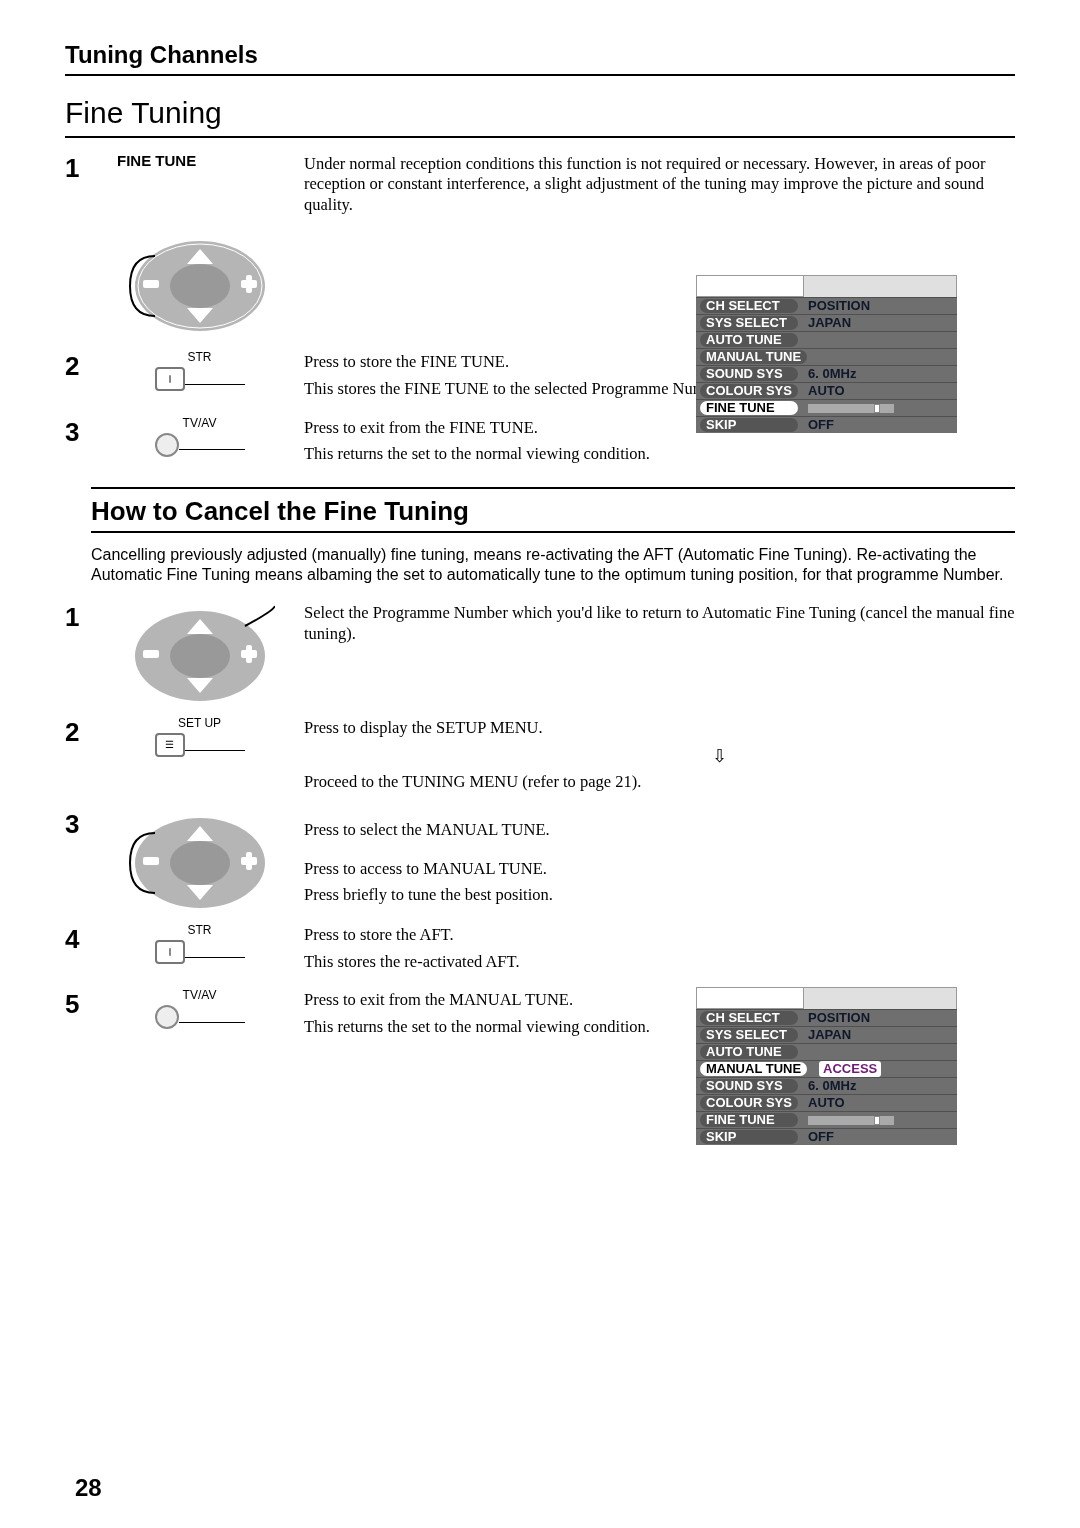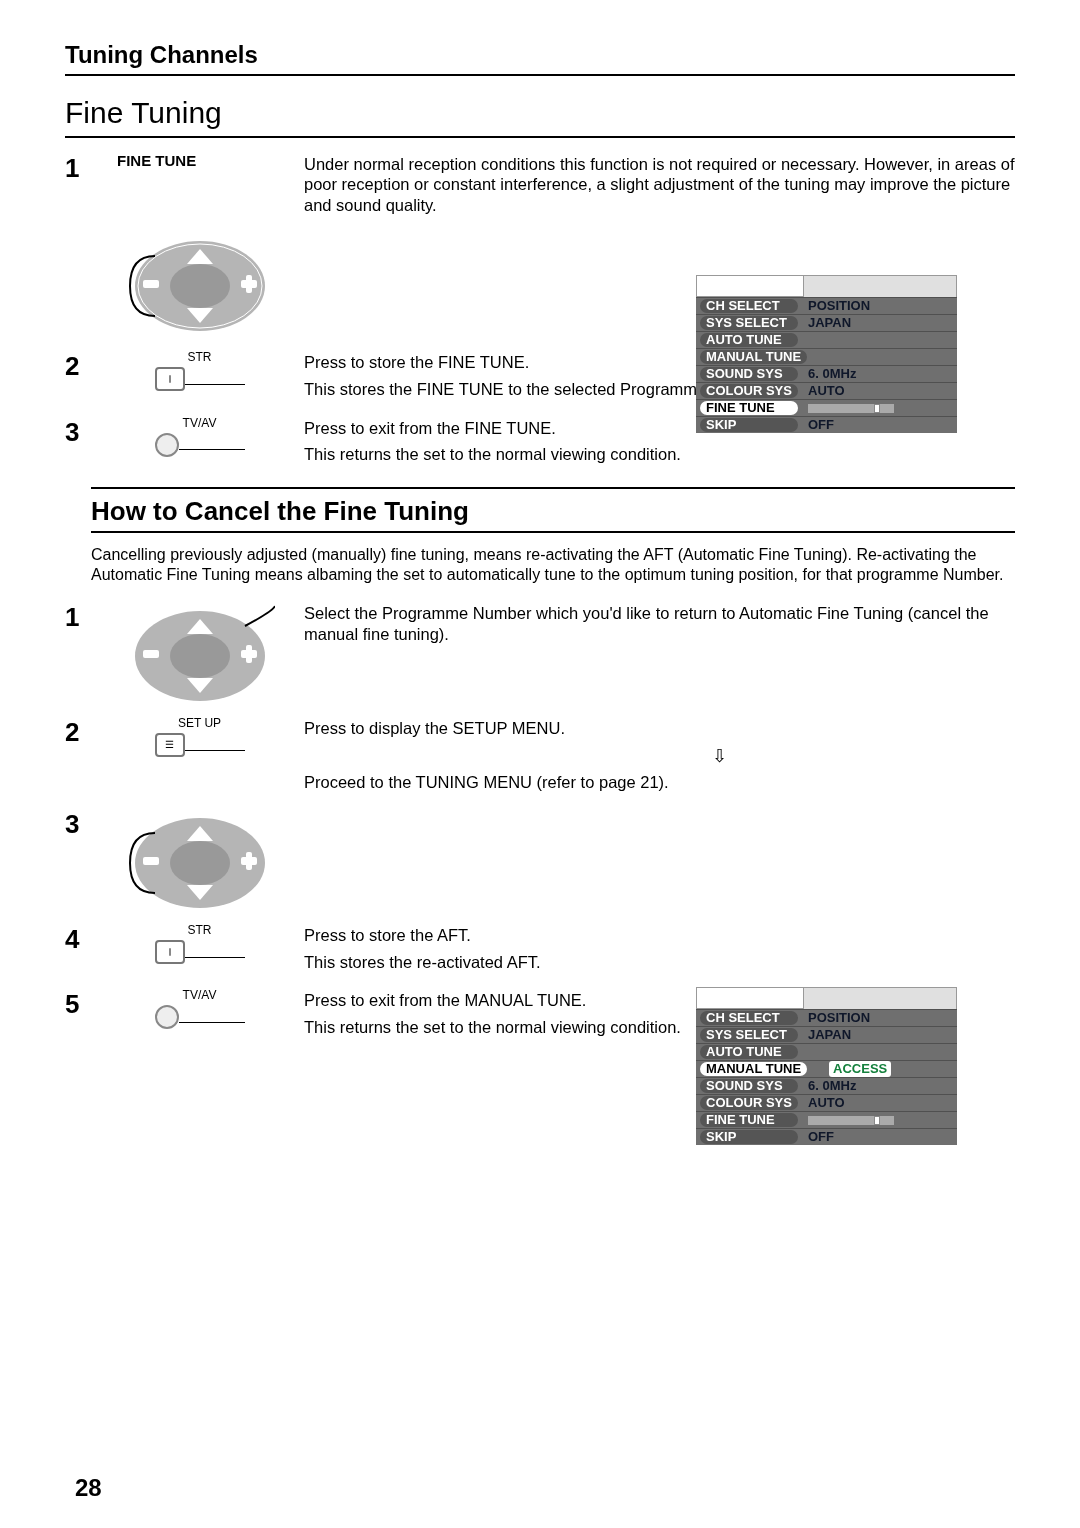--- a/index.html
+++ b/index.html
@@ -16,30 +16,30 @@
   .osd { position: absolute; width: 261px; font-family: Arial; font-size: 13px; font-weight: bold; color: #fff; }
   .osd1 { top: 275px; left: 696px; }
   .osd2 { top: 987px; left: 696px; }
   .osd-header { height: 22px; display:flex; }
   .osd-header .left { width: 108px; background:#fff; border:1px solid #999; }
   .osd-header .right { flex:1; background:#e0e0e0; border-top:1px solid #999; border-right:1px solid #999; }
   .osd-row { background:#6f6f6f; border-top:1px solid #505050; display:flex; align-items:center; height:17px; padding:0 4px; gap:4px; }
   .osd-pill { background:#555; border-radius: 9px; padding: 0 6px; height:14px; display:flex; align-items:center; flex:0 0 auto; min-width: 98px; }
   .osd-val { margin-left:6px; color:#0f172a; }
   .osd-hl .osd-pill { background:#fff; color:#000; }
-  .osd-hl-access { background:#fff; color:#15803d; border-radius:3px; padding:0 4px; margin-left:18px; }
+  .osd-hl-access { background:#fff; color:#701a75; border-radius:3px; padding:0 4px; margin-left:8px; }
   .slider { display:inline-flex; align-items:center; width:86px; height:9px; background:#aaa; margin-left:6px; position:relative; }
   .slider .thumb { position:absolute; right:14px; width:6px; height:9px; background:#fff; border:1px solid #888; }
   .page-num { position:absolute; bottom:25px; left:75px; font-size:24px; font-weight:bold; }
   .dpad { width:150px; height:105px; }
   .btn-square { width:30px; height:24px; border:2px solid #777; border-radius:4px; background:#fff; display:flex; justify-content:center; align-items:center; font-size:11px; }
   .btn-round { width:24px; height:24px; border:2px solid #888; border-radius:50%; background:#eee; }
   .leader { border-top:1.5px solid #000; width:60px; margin-top:10px; }
   .icon-row { display:flex; align-items:center; gap:0; }
-  .body p { margin-bottom: 6px; }
+  .body p { margin-bottom: 6px; font-family: Liberation Serif, serif; }
   .arrow-down { text-align:center; font-size:18px; margin: 4px 0 4px 120px; }
 </style>
 </head>
 <body>
 
 <div class="section-header">Tuning Channels</div>
 
 <div class="main-title">Fine Tuning</div>
 
 <div class="step">
@@ -150,20 +150,25 @@
       <path d="M75 18 L88 33 L62 33 Z" fill="#fff"></path>
       <path d="M75 92 L62 77 L88 77 Z" fill="#fff"></path>
       <rect x="18" y="49" width="16" height="8" rx="2" fill="#fff"></rect>
       <rect x="116" y="49" width="16" height="8" rx="2" fill="#fff"></rect>
       <rect x="121" y="44" width="6" height="18" rx="2" fill="#fff"></rect>
       <ellipse cx="75" cy="55" rx="30" ry="22" fill="#999"></ellipse>
       <path d="M30 25 Q 5 25 5 55" fill="none" stroke="#000" stroke-width="2"></path>
       <path d="M30 85 Q 5 85 5 55" fill="none" stroke="#000" stroke-width="2"></path>
     </svg>
   </div>
+  <div class="body">
+    <p style="margin-top:10px;">Press to select the MANUAL TUNE.</p>
+    <p style="margin-top:18px;">Press to access to MANUAL TUNE.</p>
+    <p>Press briefly to tune the best position.</p>
+  </div>
 </div>
 
 <div class="step" style="margin-top:8px;">
   <div class="num">4</div>
   <div class="icon-col">
     <span style="font-size:12px;">STR</span>
     <div class="icon-row">
       <div class="btn-square">
           <div style="width:2px;height:8px;background:#888;border-radius:1px;"></div>
         </div>

